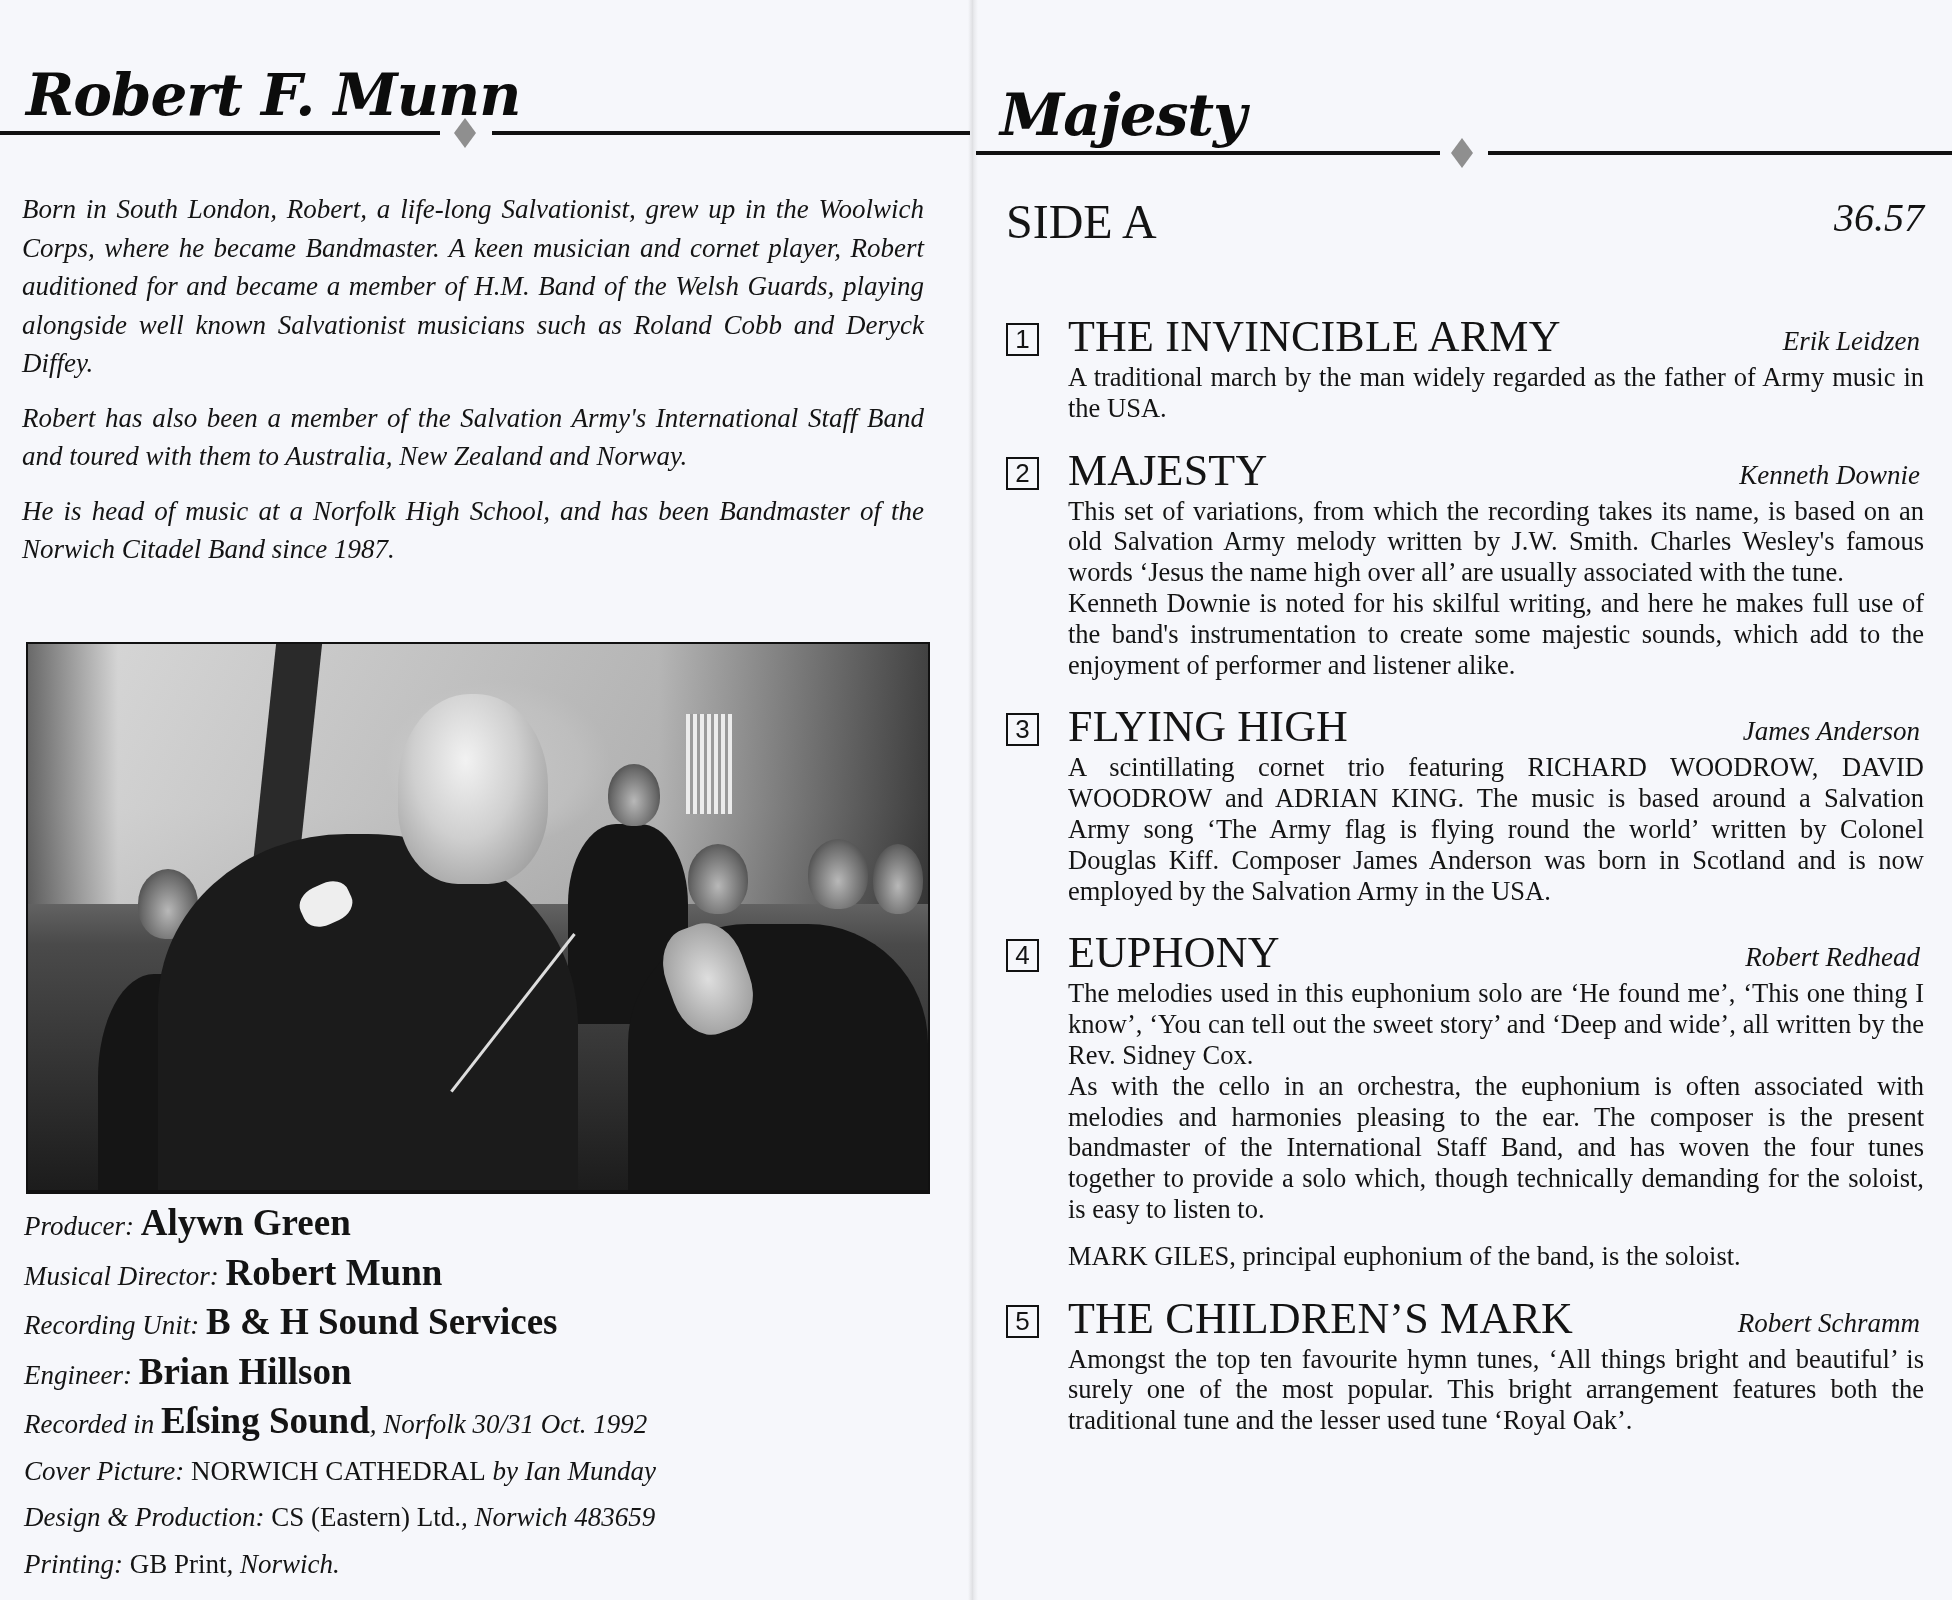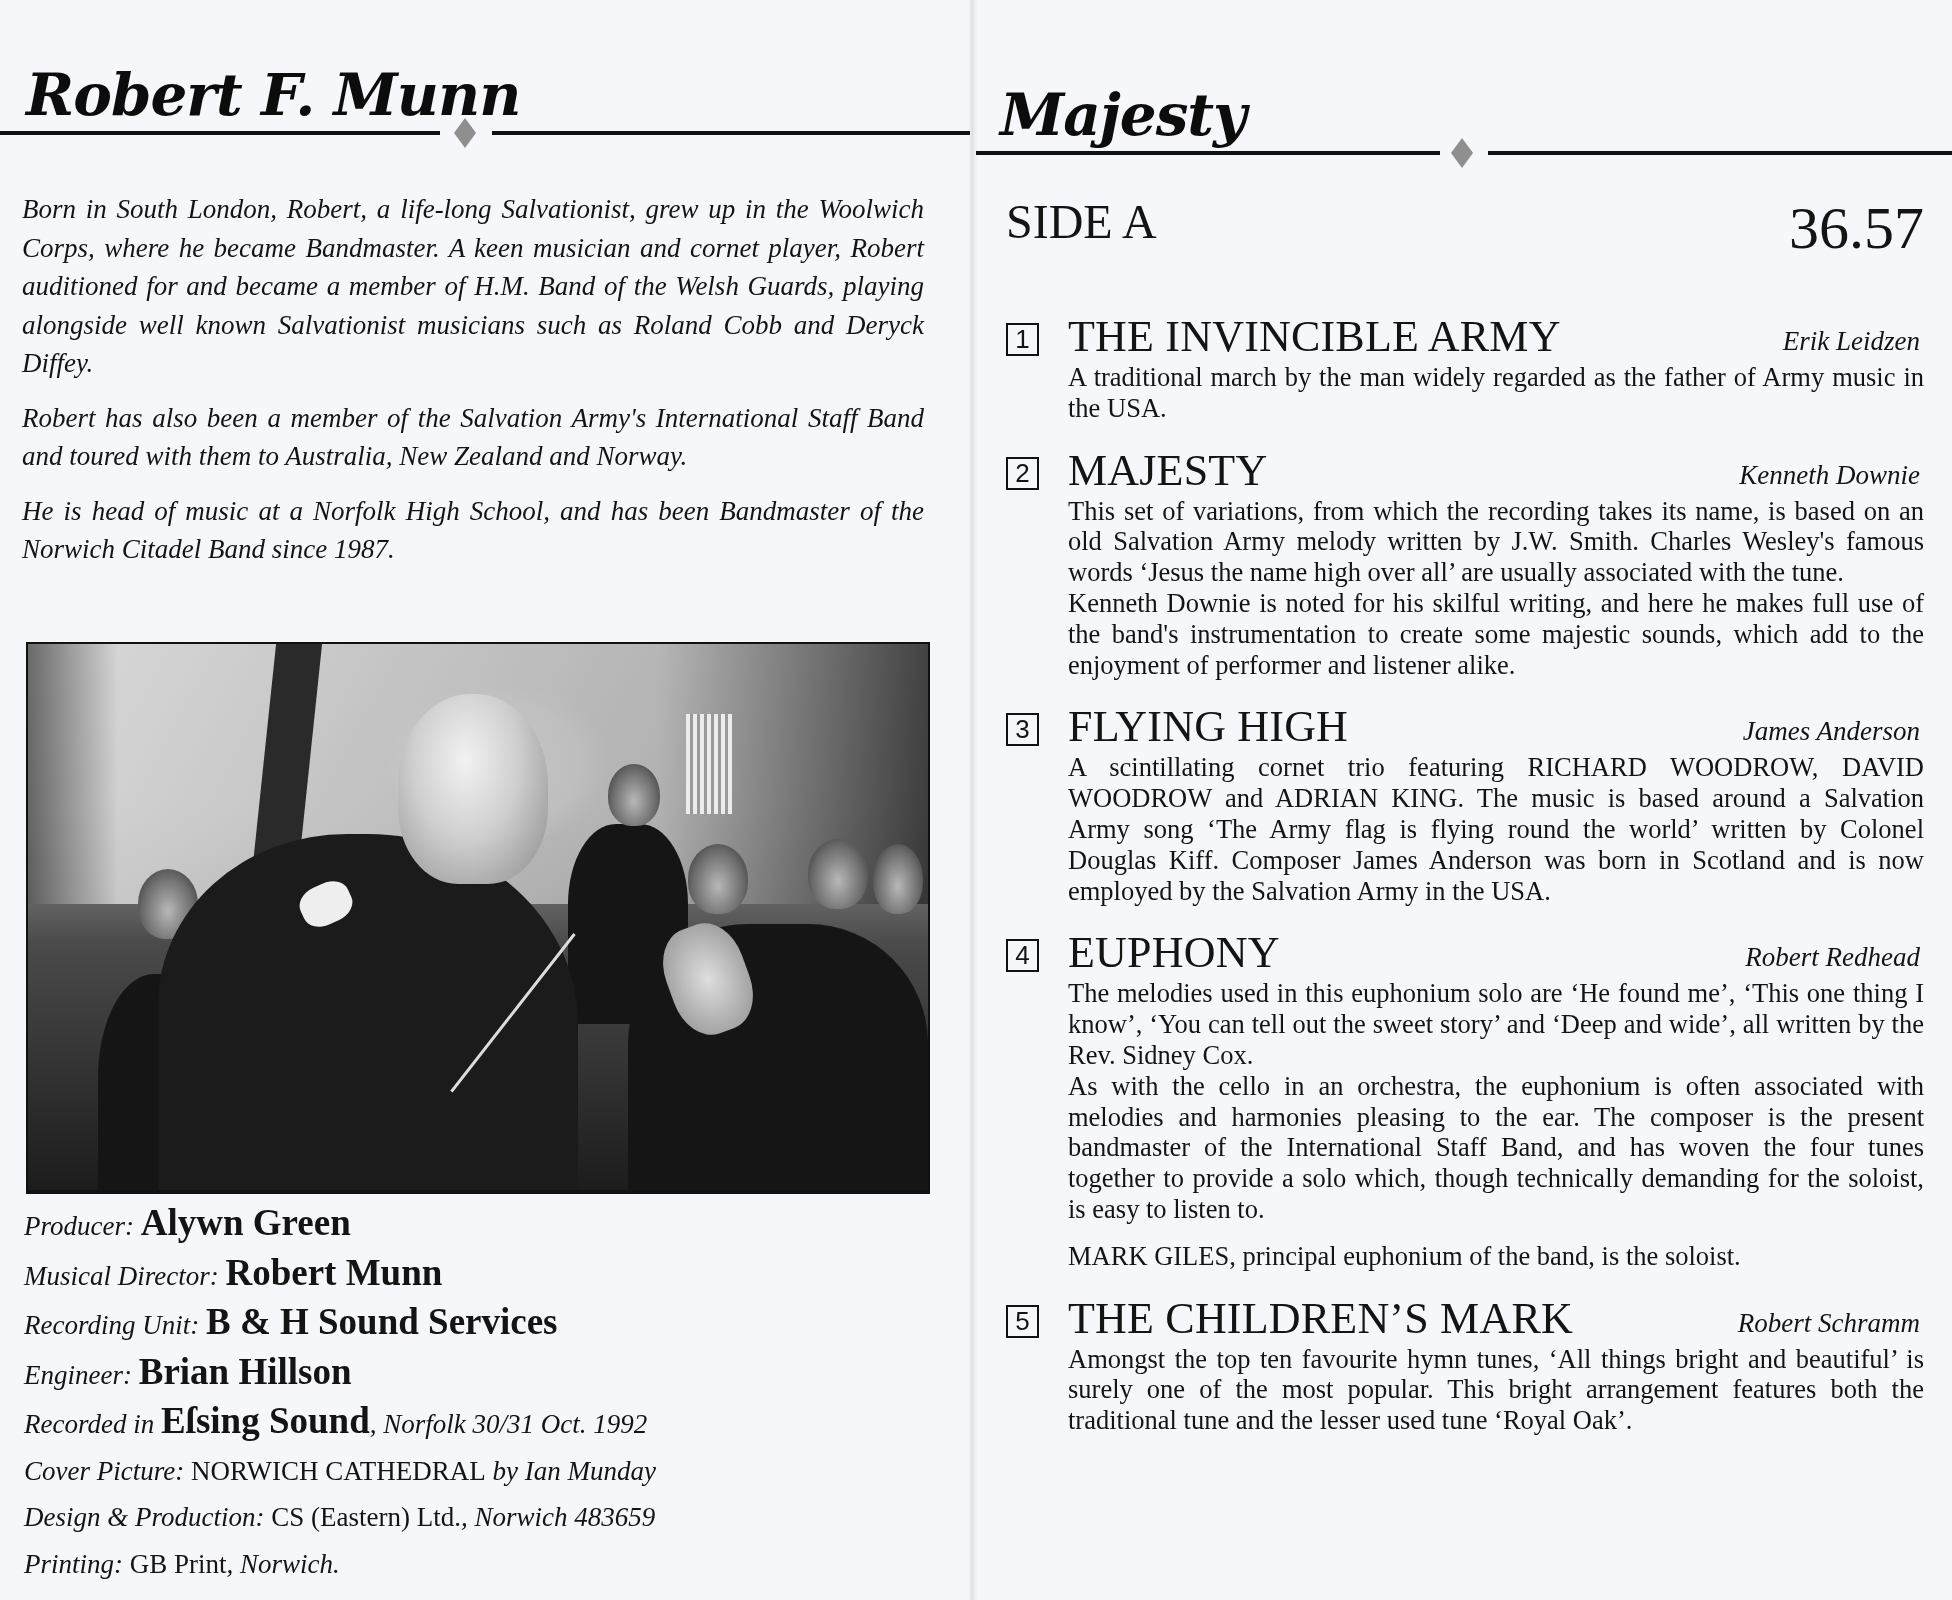--- a/index.html
+++ b/index.html
@@ -68,21 +68,21 @@
 
   .credits { position: absolute; left: 24px; top: 1192px; width: 910px; margin: 0; }
   .credit-line { font-size: 27px; line-height: 46.5px; white-space: nowrap; }
   .credit-line .lbl { font-style: italic; }
   .credit-line .big { font-size: 37px; font-weight: bold; }
   .credit-line .val { font-style: normal; }
   .credit-line .ital { font-style: italic; }
 
   .side-header { position: absolute; left: 30px; top: 166px; width: 918px; height: 60px; text-align: right; }
   .side-title { position: absolute; left: 0; top: 0; font-size: 48px; }
-  .side-time { position: absolute; right: 0; top: 0; font-size: 60px; }
+  .side-time { position: absolute; right: 0; top: 0; font-size: 40px; font-style: italic; }
 
   .tracks { position: absolute; left: 30px; top: 284px; width: 918px; }
   .track { position: relative; padding-left: 62px; }
   .track-num {
     position: absolute; left: 0; top: 11px; width: 33px; height: 33px;
     border: 2.5px solid #111; box-sizing: border-box;
     font-family: "Liberation Sans", sans-serif; font-size: 26px; line-height: 28px;
     text-align: center;
   }
   .track-head { position: relative; height: 50px; }

